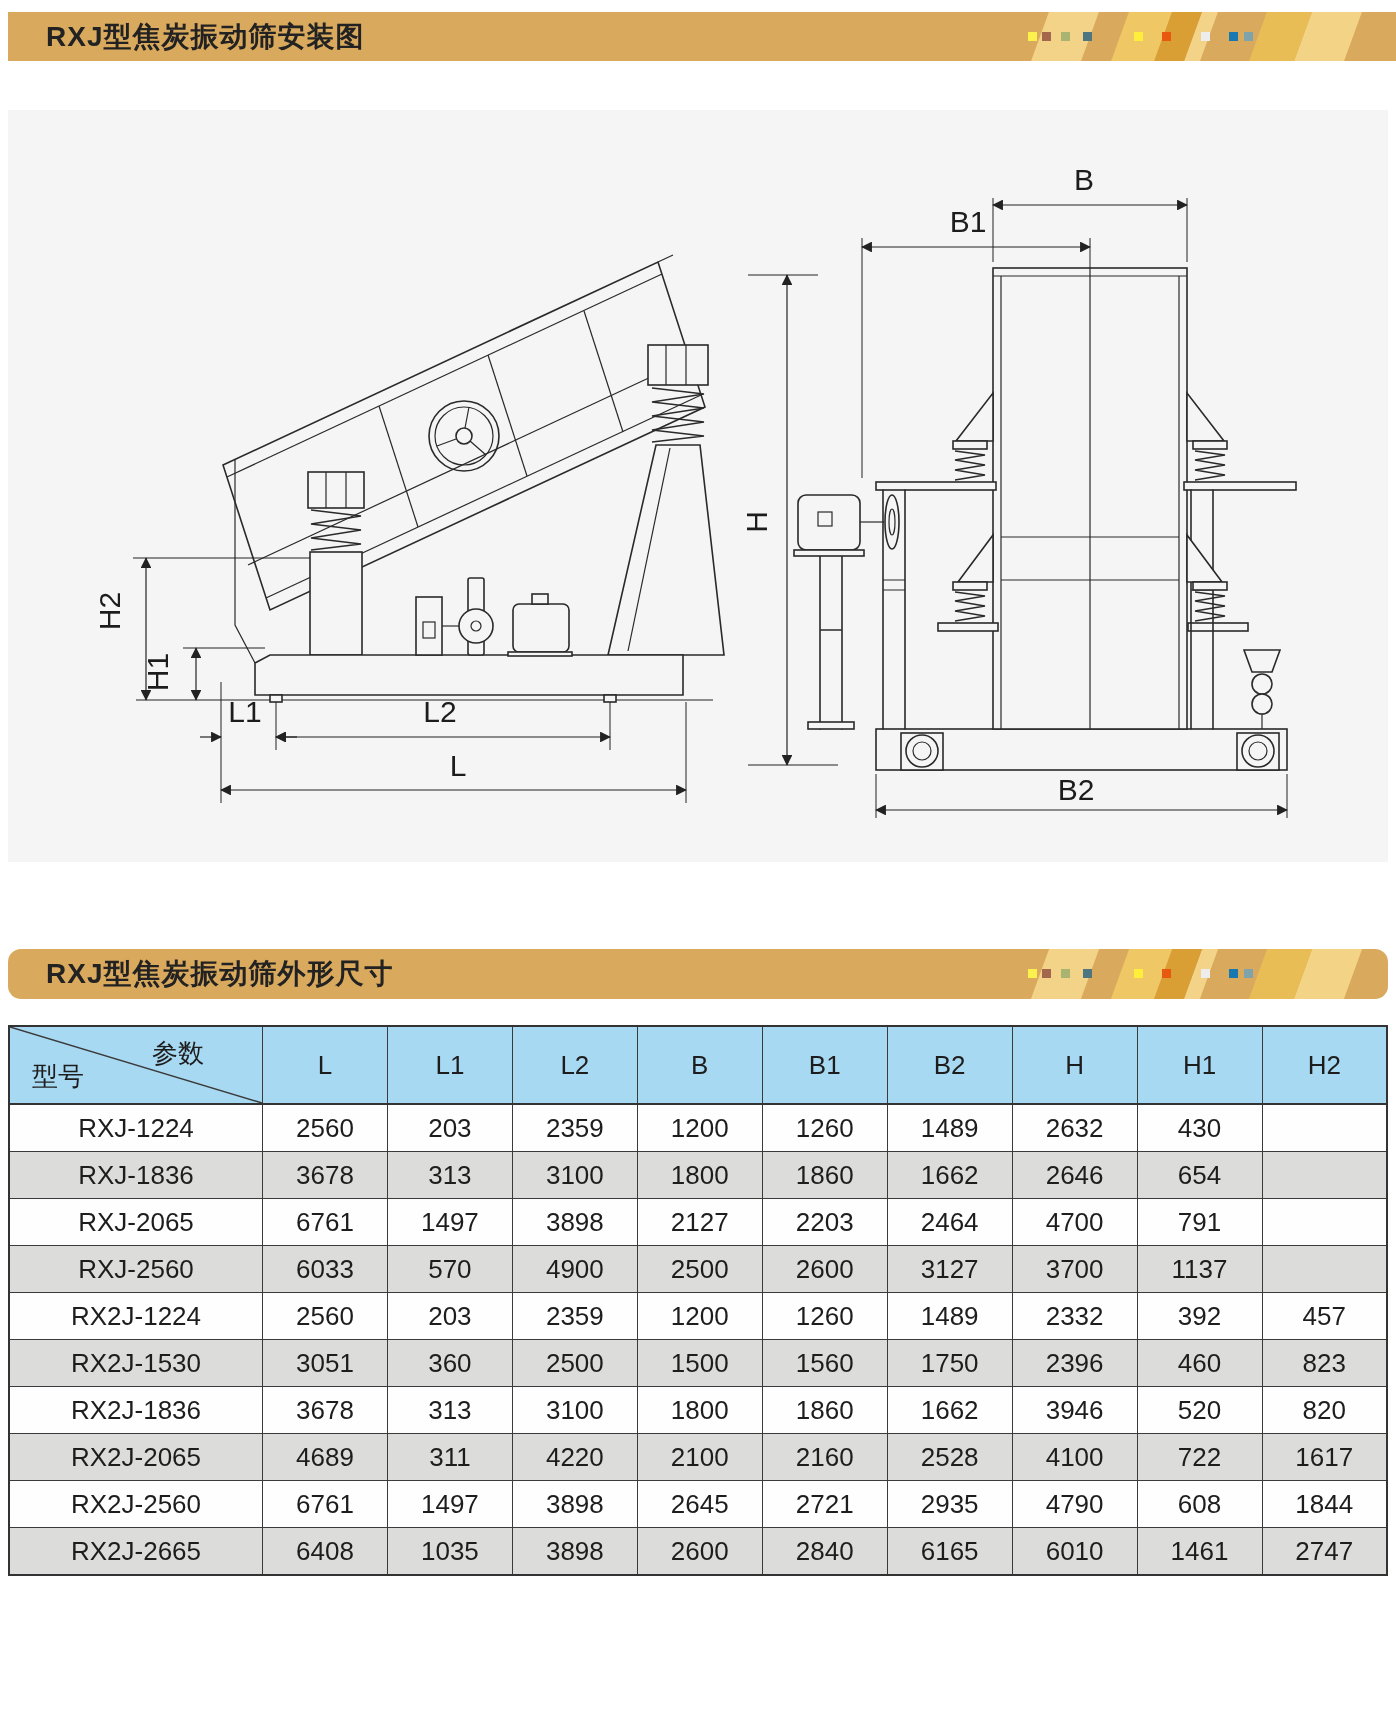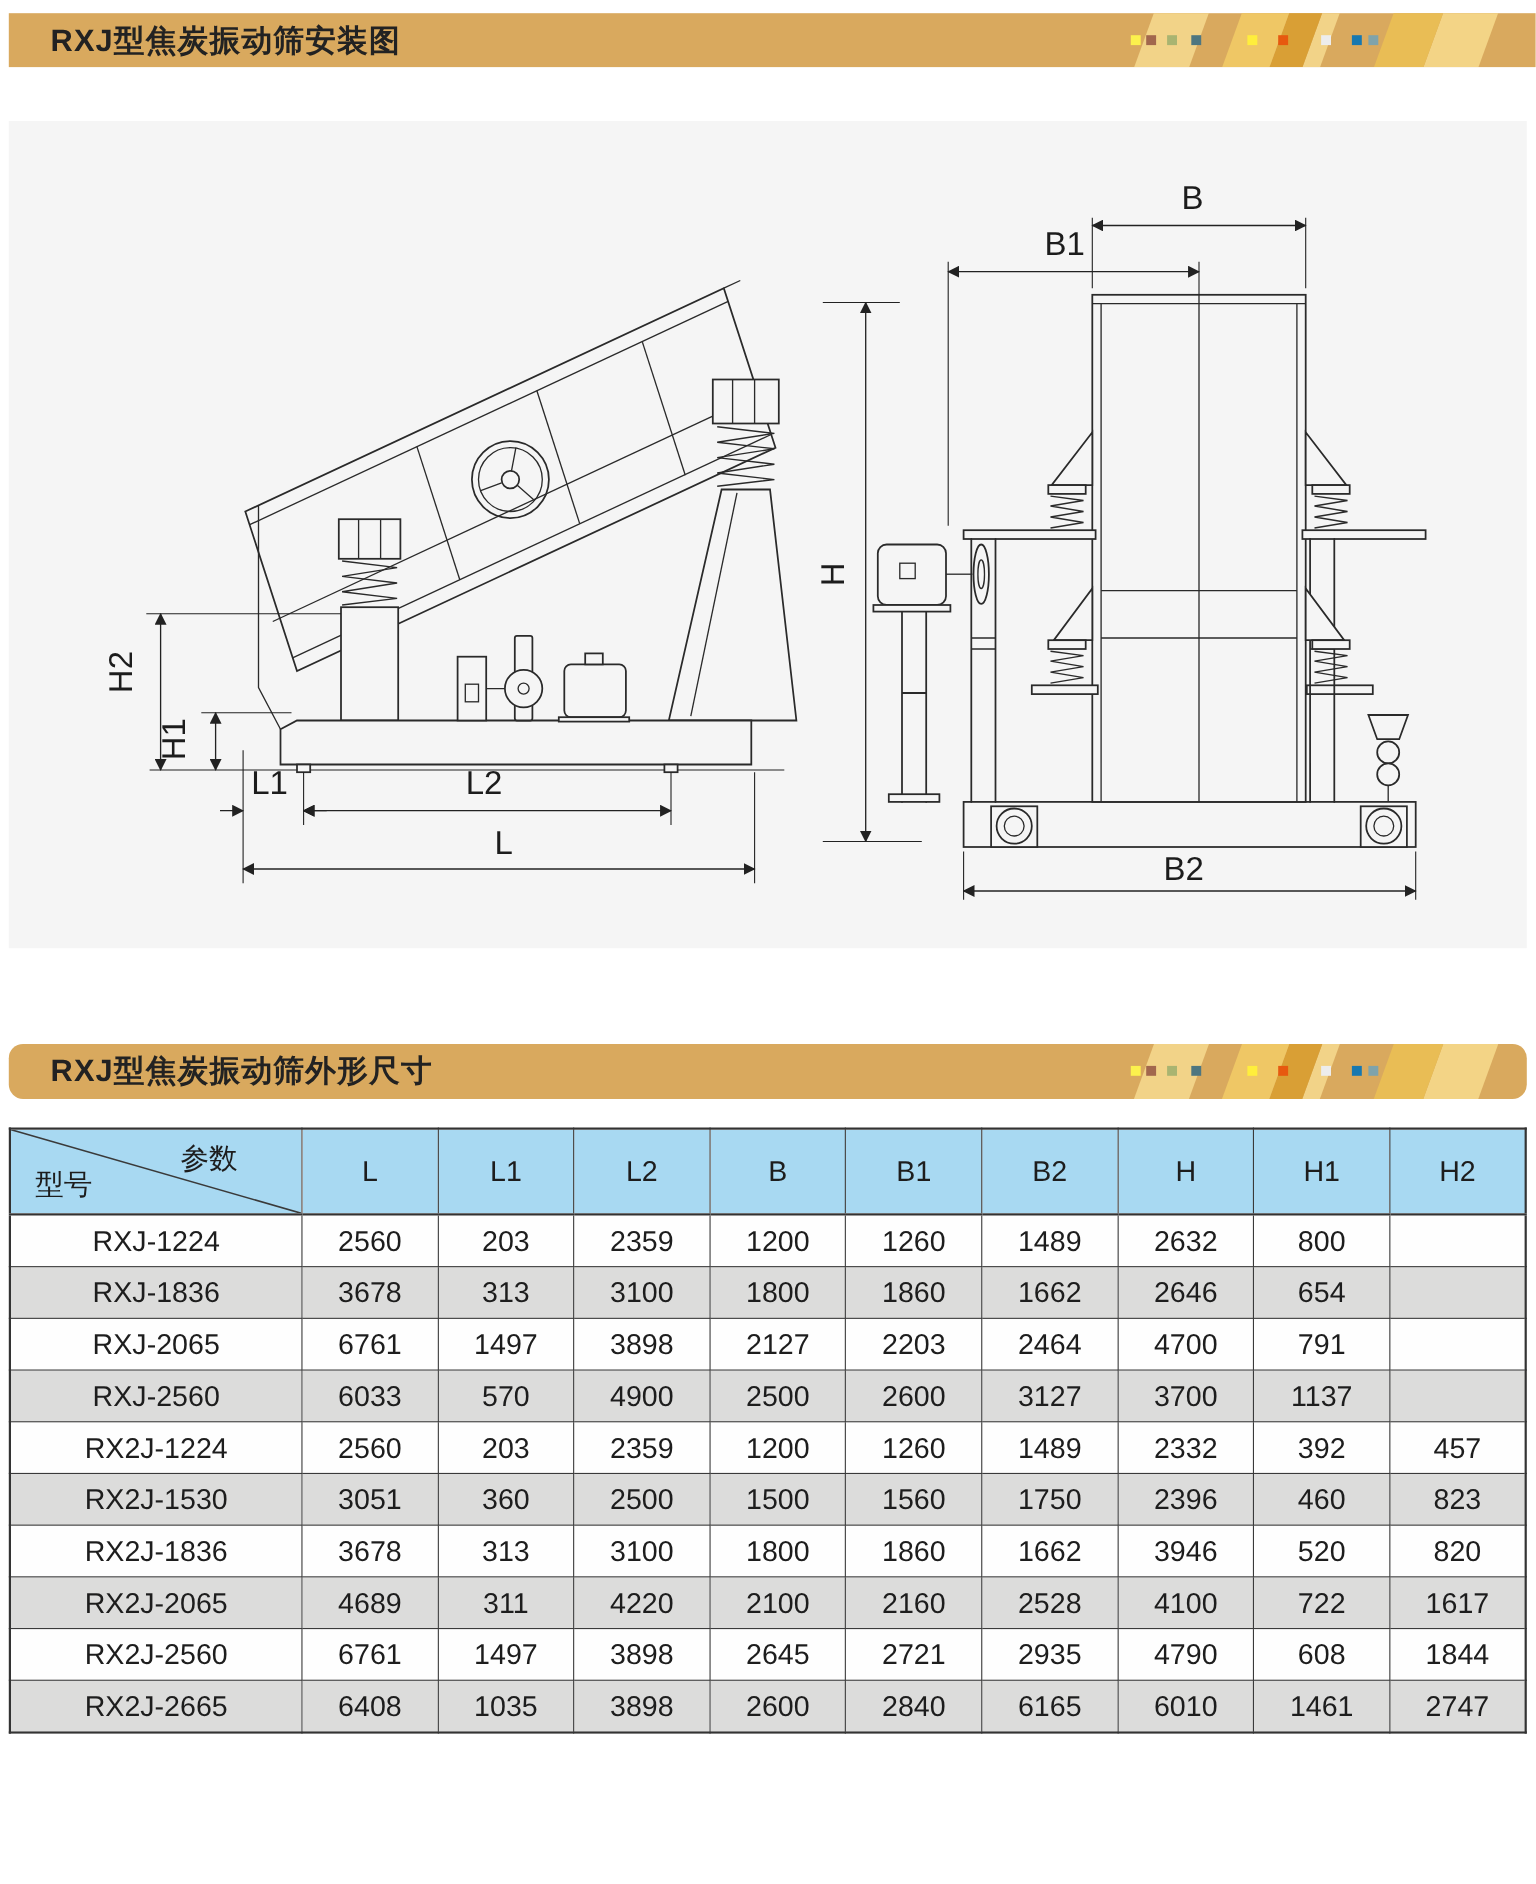--- a/index.html
+++ b/index.html
@@ -24,21 +24,21 @@
   .dim{stroke:#222;stroke-width:1.2;fill:none;}
   .ext{stroke:#222;stroke-width:1;fill:none;}
   .lbl{font-family:"Liberation Sans",sans-serif;font-size:30px;fill:#1c1c1c;text-anchor:middle;}
 
   
   table.spec{position:absolute;left:8px;top:1025px;width:1380px;border-collapse:collapse;
     table-layout:fixed;border:2px solid #333;}
   table.spec th,table.spec td{border:1.5px solid #3a3a3a;text-align:center;vertical-align:middle;
     font-size:26px;color:#1d1d1d;padding:0;overflow:hidden;}
   table.spec thead th{background:#a8d9f2;height:76px;font-weight:normal;border-bottom:2.5px solid #333;}
-  table.spec th.corner{width:252px;position:relative;padding-left:12px;}
+  table.spec th.corner{width:252px;position:relative;}
   table.spec tbody td{height:46px;background:#fefefe;}
   table.spec tbody tr:nth-child(even) td{background:#dcdcdb;}
   .corner .c-top{position:absolute;top:9px;right:58px;font-size:26px;}
   .corner .c-bot{position:absolute;bottom:9px;left:22px;font-size:26px;margin-top:27px;}
   .corner svg{position:absolute;left:0;top:0;width:100%;height:100%;}
 </style>
 </head>
 <body>
 
 <div class="bar bar1">
@@ -256,21 +256,21 @@
   <tbody>
       <tr>
         <td>RXJ-1224</td>
         <td>2560</td>
         <td>203</td>
         <td>2359</td>
         <td>1200</td>
         <td>1260</td>
         <td>1489</td>
         <td>2632</td>
-        <td>800</td>
+        <td>430</td>
         <td></td>
       </tr>
       <tr>
         <td>RXJ-1836</td>
         <td>3678</td>
         <td>313</td>
         <td>3100</td>
         <td>1800</td>
         <td>1860</td>
         <td>1662</td>

